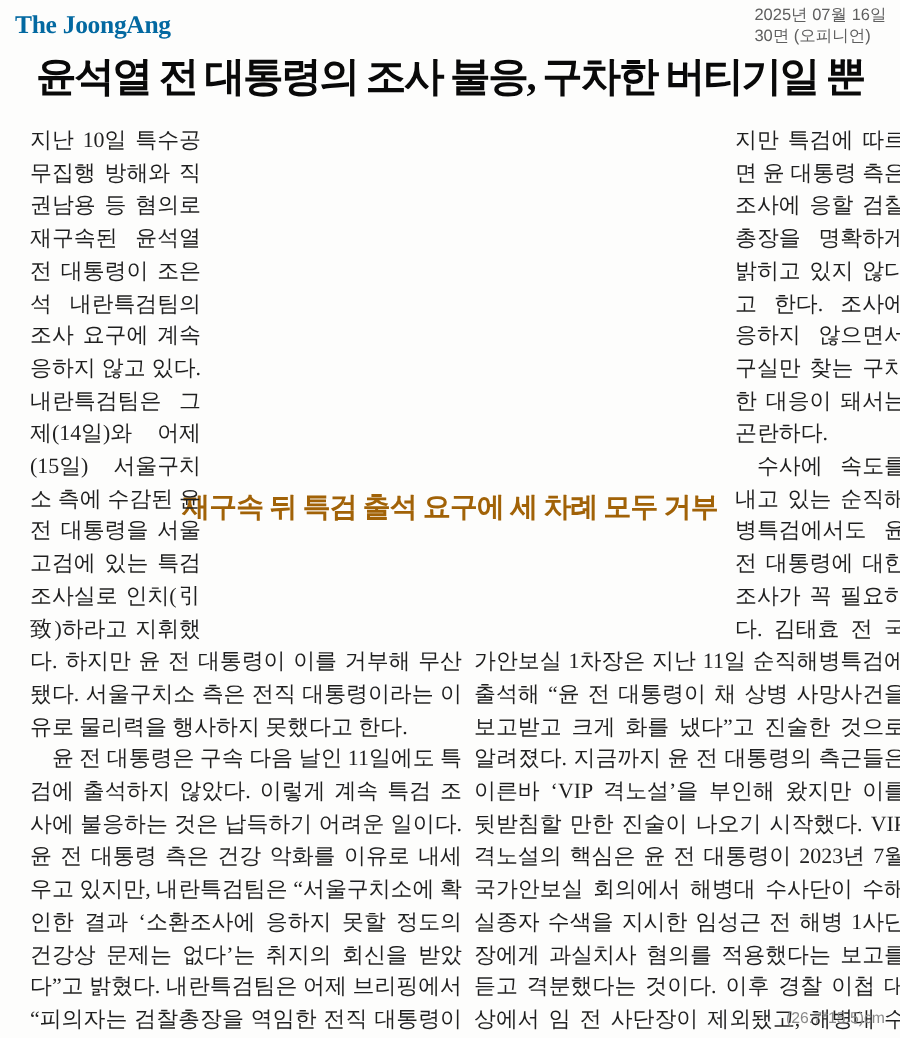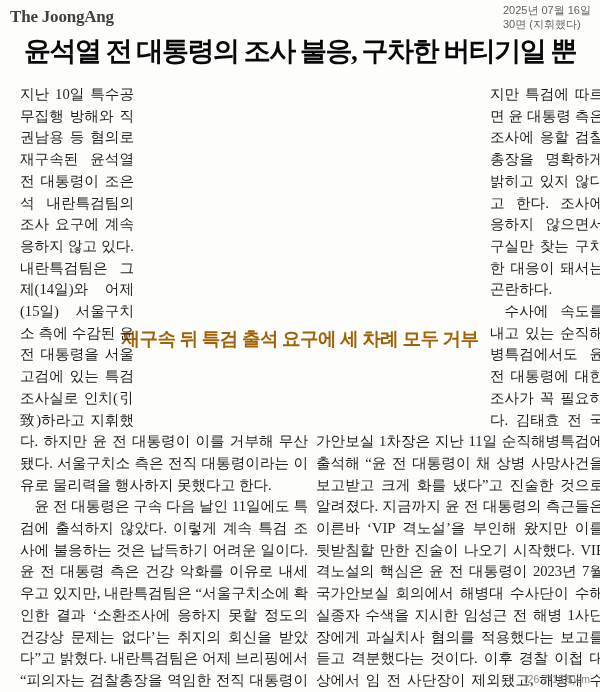--- a/index.html
+++ b/index.html
@@ -18,21 +18,21 @@
   }
   
   .logo {
     position: absolute;
     top: 7px;
     left: 10px;
     font-family: "Liberation Serif", serif;
     font-size: 17px;
     font-weight: 700;
     letter-spacing: -0.2px;
-    color: #404040;
+    color: #0369a1;
   }
   .dateline {
     position: absolute;
     top: 4px;
     right: 9px;
     text-align: left;
     font-family: "Liberation Sans", sans-serif;
     font-size: 11px;
     line-height: 13.5px;
     color: #5f5f5f;
@@ -112,21 +112,21 @@
 </style>
 </head>
 <body>
 
 <div class="page">
 
   <div class="logo">The JoongAng</div>
 
   <div class="dateline">
     <div>2025년 07월 16일</div>
-    <div>30면 (지휘했다)</div>
+    <div>30면 (오피니언)</div>
   </div>
 
   <h1 class="headline">윤석열 전 대통령의 조사 불응, 구차한 버티기일 뿐</h1>
 
   <div class="article">
 
     <div class="pullquote">
       <div>재구속 뒤 특검 출석 요구에 세 차례 모두 거부</div>
     </div>
 

